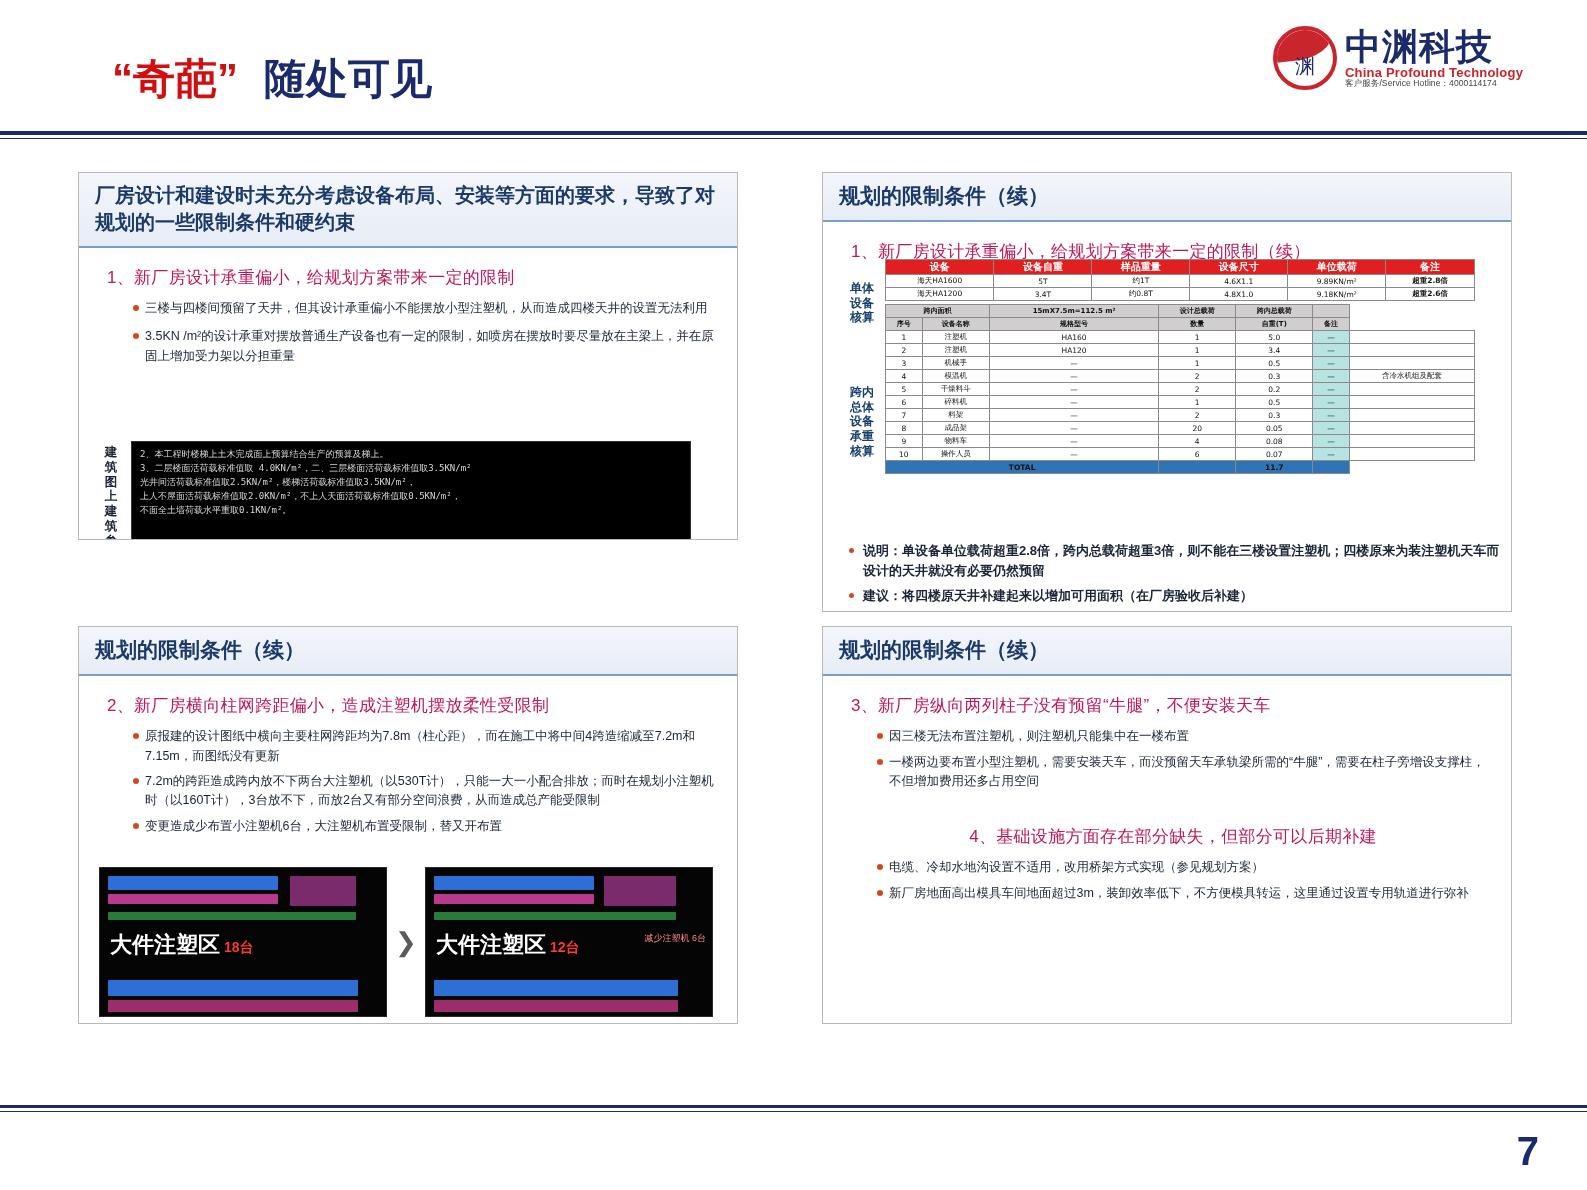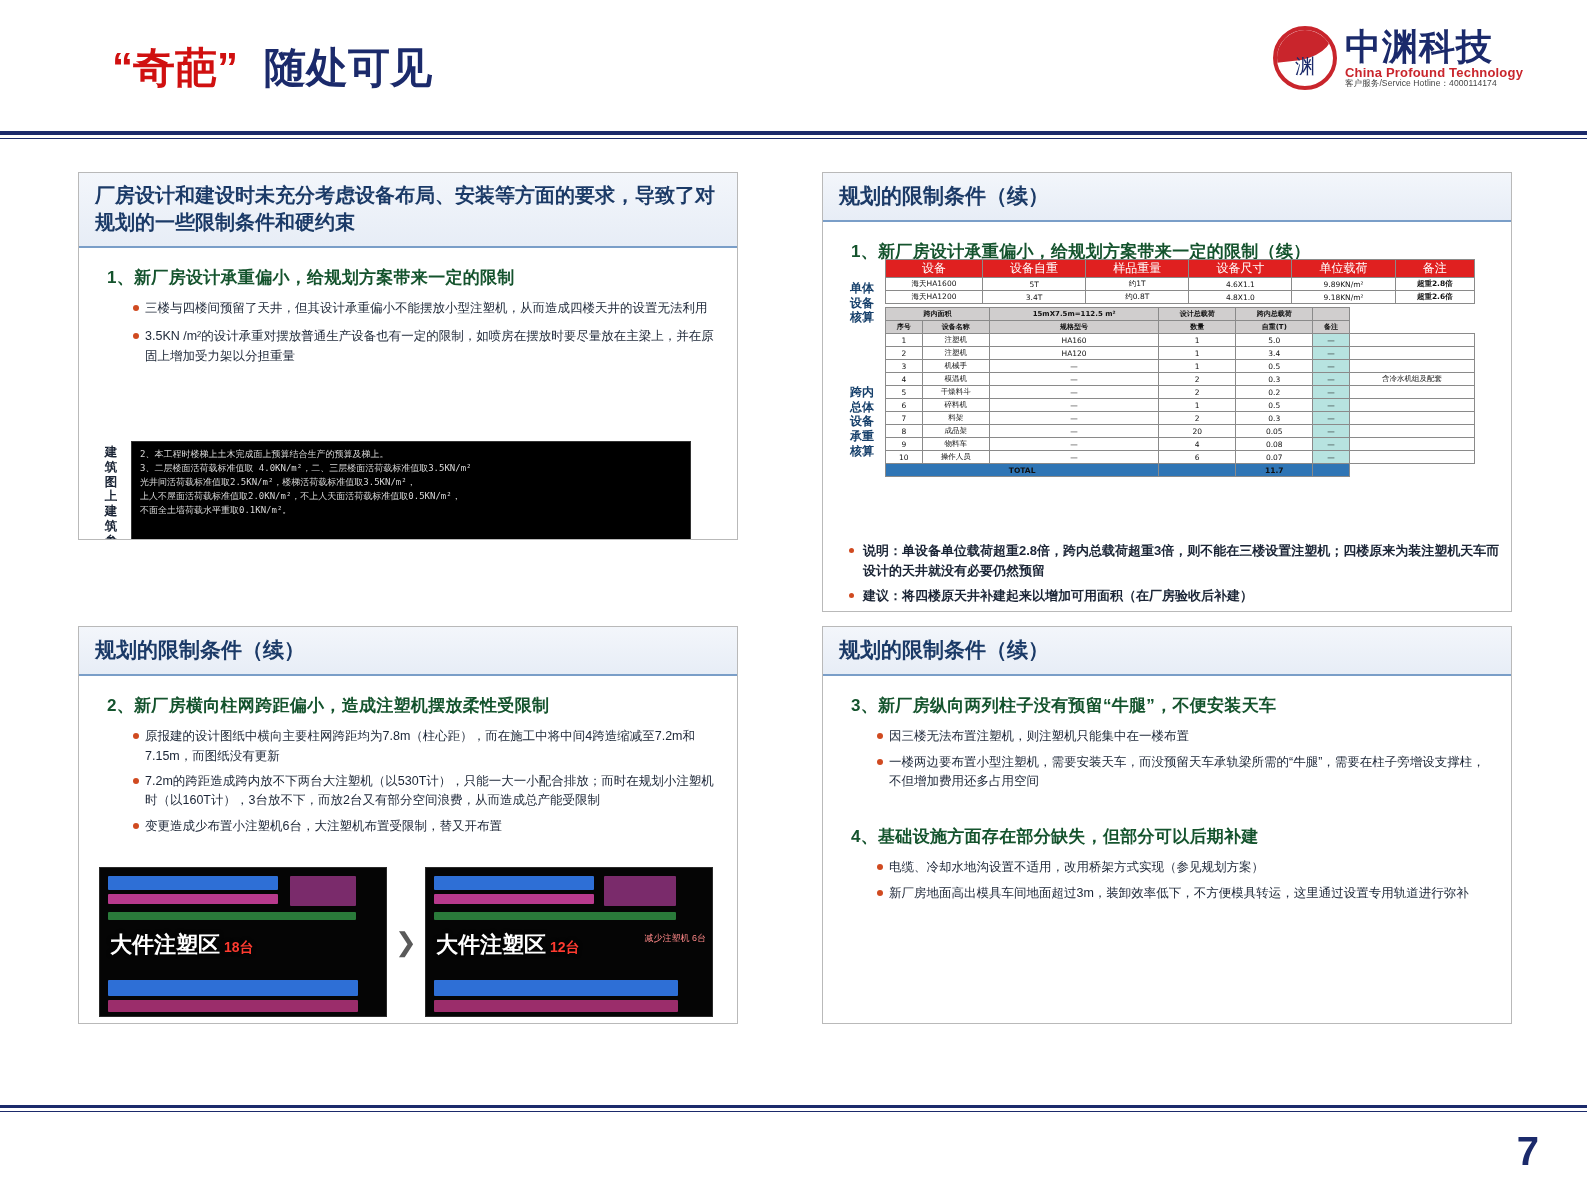--- a/index.html
+++ b/index.html
@@ -11,21 +11,21 @@
     width: 1587px;
     height: 1190px;
     font-family: "Liberation Sans", sans-serif;
     position: relative;
     overflow: hidden;
   }
   
   .slide-title {
     position: absolute;
     left: 112px;
-    top: 40px;
+    top: 51px;
     font-size: 42px;
     font-weight: bold;
     white-space: nowrap;
   }
   .slide-title .quoted {
     color: #d01010;
   }
   .slide-title .rest {
     color: #1b2a6b;
     margin-left: 26px;
@@ -138,22 +138,22 @@
     line-height: 1.35;
   }
   .panel-head.big { font-size: 20px; }
   .panel-head.small { font-size: 21px; }
   .panel-body {
     padding: 12px 16px 8px 20px;
     color: #202a3a;
   }
   .num-line {
     font-size: 17px;
-    font-weight: bold;
-    color: #14532d;
+    font-weight: normal;
+    color: #be185d;
     margin: 6px 0 10px 8px;
     letter-spacing: 0.3px;
   }
   .bullet {
     position: relative;
     font-size: 12.5px;
     line-height: 1.55;
     color: #1b2536;
     margin: 0 0 9px 34px;
     padding-left: 12px;
@@ -224,22 +224,22 @@
     padding: 0 2px;
     height: 12px;
     text-align: center;
     color: #111;
     white-space: nowrap;
     overflow: hidden;
   }
   table.xl thead th {
     background: #e02020;
     color: #ffffff;
-    font-weight: normal;
-    font-size: 12px;
+    font-weight: bold;
+    font-size: 10px;
     height: 14px;
   }
   tr.hdr2 td { background: #d0cece; font-weight: bold; font-size: 7px; }
   td.redtxt { color: #cc0000; font-weight: bold; }
   td.cyan { background: #b7e3e0; }
   td.cyanb { background: #b7e3e0; font-weight: bold; }
   td.totalrow { background: #2f75b5; color: #fff; font-weight: bold; }
   .note {
     position: relative;
     font-size: 13px;
@@ -550,17 +550,17 @@
     </div>
   </div>
 </div>
 
 <div class="panel p-br">
   <div class="panel-head small">规划的限制条件（续）</div>
   <div class="panel-body">
     <div class="num-line">3、新厂房纵向两列柱子没有预留“牛腿”，不便安装天车</div>
     <div class="bullet tight">因三楼无法布置注塑机，则注塑机只能集中在一楼布置</div>
     <div class="bullet">一楼两边要布置小型注塑机，需要安装天车，而没预留天车承轨梁所需的“牛腿”，需要在柱子旁增设支撑柱，不但增加费用还多占用空间</div>
-    <div class="num-line" style="margin-top:34px;">4、基础设施方面存在部分缺失，但部分可以后期补建</div>
+    <div class="num-line" style="margin-top:34px;text-align:center;">4、基础设施方面存在部分缺失，但部分可以后期补建</div>
     <div class="bullet tight">电缆、冷却水地沟设置不适用，改用桥架方式实现（参见规划方案）</div>
     <div class="bullet tight">新厂房地面高出模具车间地面超过3m，装卸效率低下，不方便模具转运，这里通过设置专用轨道进行弥补</div>
   </div>
 </div>
 
 </body></html>

